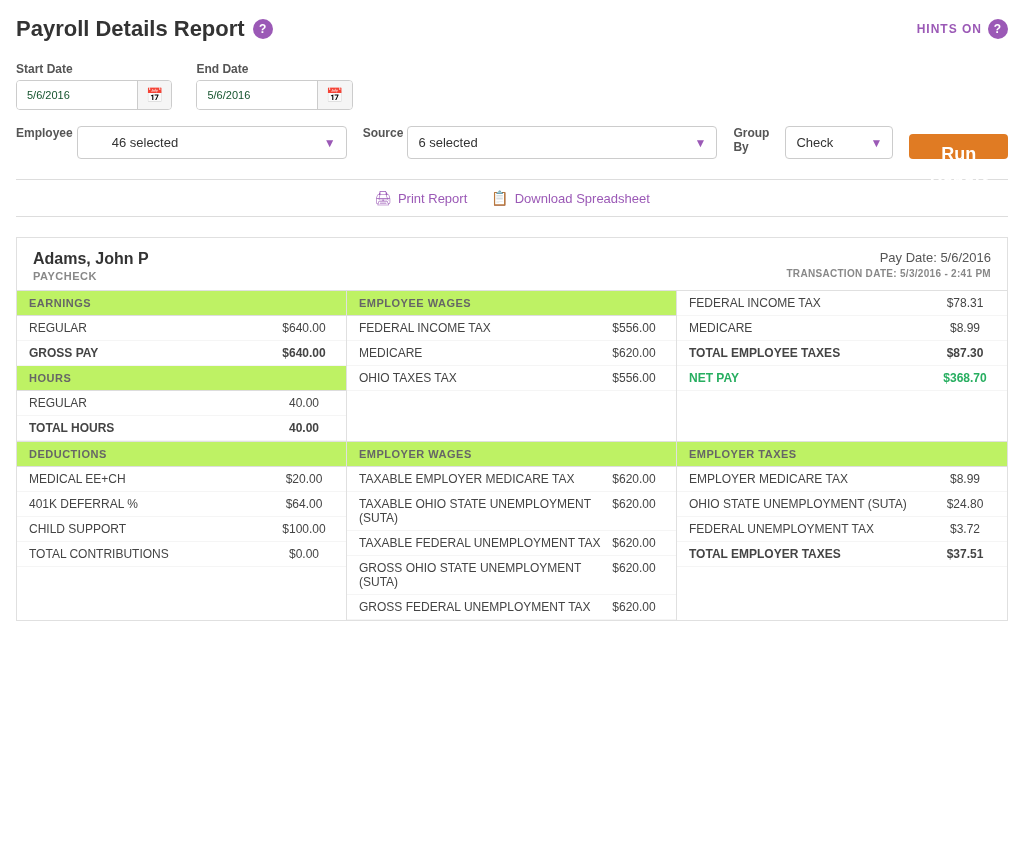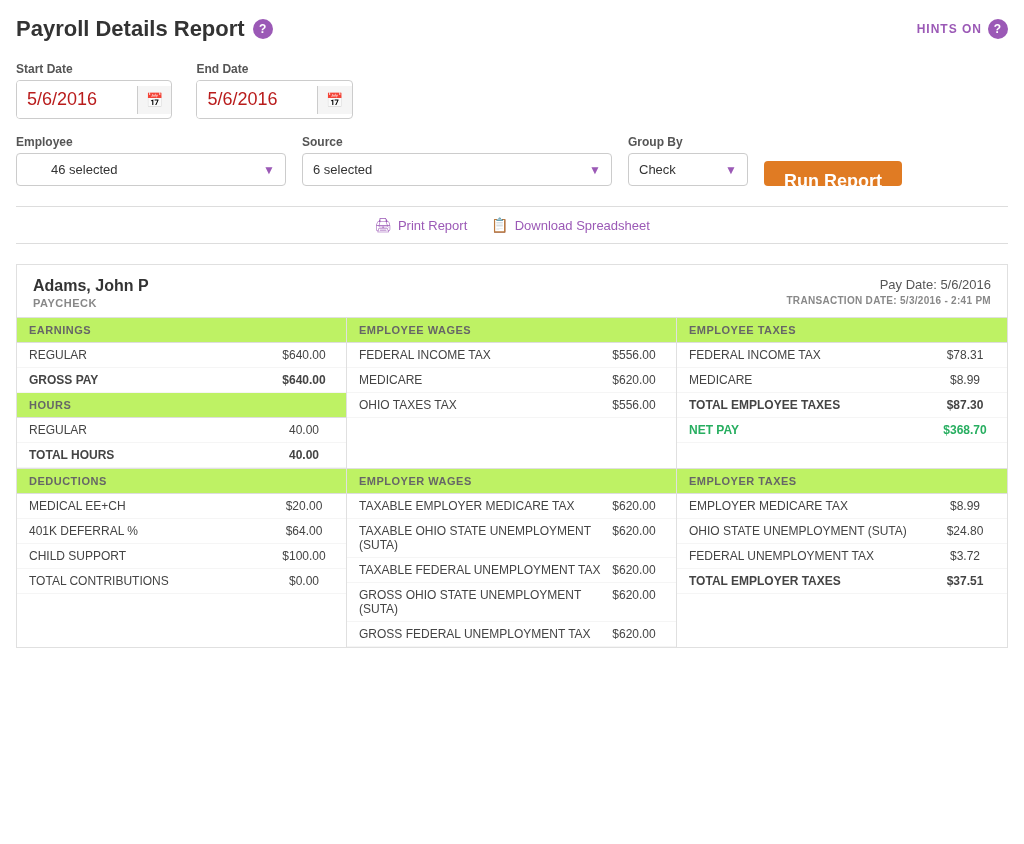--- a/index.html
+++ b/index.html
@@ -10,26 +10,26 @@
     .header { display: flex; justify-content: space-between; align-items: center; margin-bottom: 20px; }
     .page-title { font-size: 22px; font-weight: bold; color: #333; display: flex; align-items: center; gap: 8px; }
     .help-icon { background: #9b59b6; color: white; border-radius: 50%; width: 20px; height: 20px; display: inline-flex; align-items: center; justify-content: center; font-size: 12px; font-weight: bold; cursor: pointer; }
     .hints-area { display: flex; align-items: center; gap: 6px; color: #9b59b6; font-size: 12px; font-weight: bold; letter-spacing: 1px; }
 
     
     .filters-row1 { display: flex; gap: 24px; margin-bottom: 16px; }
     .filter-group { display: flex; flex-direction: column; gap: 4px; }
     .filter-label { font-size: 12px; font-weight: bold; color: #555; }
     .date-input-wrap { display: flex; align-items: center; border: 1px solid #ccc; border-radius: 4px; overflow: hidden; }
-    .date-input-wrap input { border: none; outline: none; padding: 8px 10px; font-size: 18px; width: 120px; color: #b91c1c; }
+    .date-input-wrap input { border: none; outline: none; padding: 8px 10px; font-size: 11px; width: 120px; color: #14532d; }
     .date-btn { background: #f5f5f5; border-left: 1px solid #ccc; padding: 6px 8px; cursor: pointer; color: #666; font-size: 14px; }
 
     
     .filters-row2 { display: flex; align-items: flex-end; gap: 16px; margin-bottom: 20px; }
-    .select-wrap { display: flex; flex-direction: column; gap: 4px; }
+    .select-wrap { display: flex; flex-direction: row; gap: 4px; }
     .dropdown { display: flex; align-items: center; justify-content: space-between; border: 1px solid #ccc; border-radius: 4px; padding: 8px 10px; cursor: pointer; background: white; }
     .dropdown.employee { width: 270px; padding-left: 34px; }
     .dropdown.source { width: 310px; }
     .dropdown.groupby { width: 120px; }
     .dropdown-arrow { color: #9b59b6; font-size: 12px; margin-left: 8px; }
     .run-btn { background: #e07b23; color: white; border: none; border-radius: 4px; padding: 10px 20px; font-size: 18px; font-weight: bold; cursor: pointer; height: 25px; }
 
     
     .action-bar { display: flex; justify-content: center; align-items: center; gap: 24px; border-top: 1px solid #ddd; border-bottom: 1px solid #ddd; padding: 10px 0; margin-bottom: 20px; }
     .action-link { display: flex; align-items: center; gap: 6px; color: #9b59b6; font-size: 13px; text-decoration: none; cursor: pointer; }
@@ -173,21 +173,20 @@
           <span class="label">MEDICARE</span>
           <span class="value">$620.00</span>
         </div>
         <div class="section-row">
           <span class="label">OHIO TAXES TAX</span>
           <span class="value">$556.00</span>
         </div>
       </div>
 
       <div class="report-col">
-        <div class="section-header">EMPLOYEE TAXES</div>
         <div class="section-row">
           <span class="label">FEDERAL INCOME TAX</span>
           <span class="value">$78.31</span>
         </div>
         <div class="section-row">
           <span class="label">MEDICARE</span>
           <span class="value">$8.99</span>
         </div>
         <div class="section-row bold">
           <span class="label">TOTAL EMPLOYEE TAXES</span>

